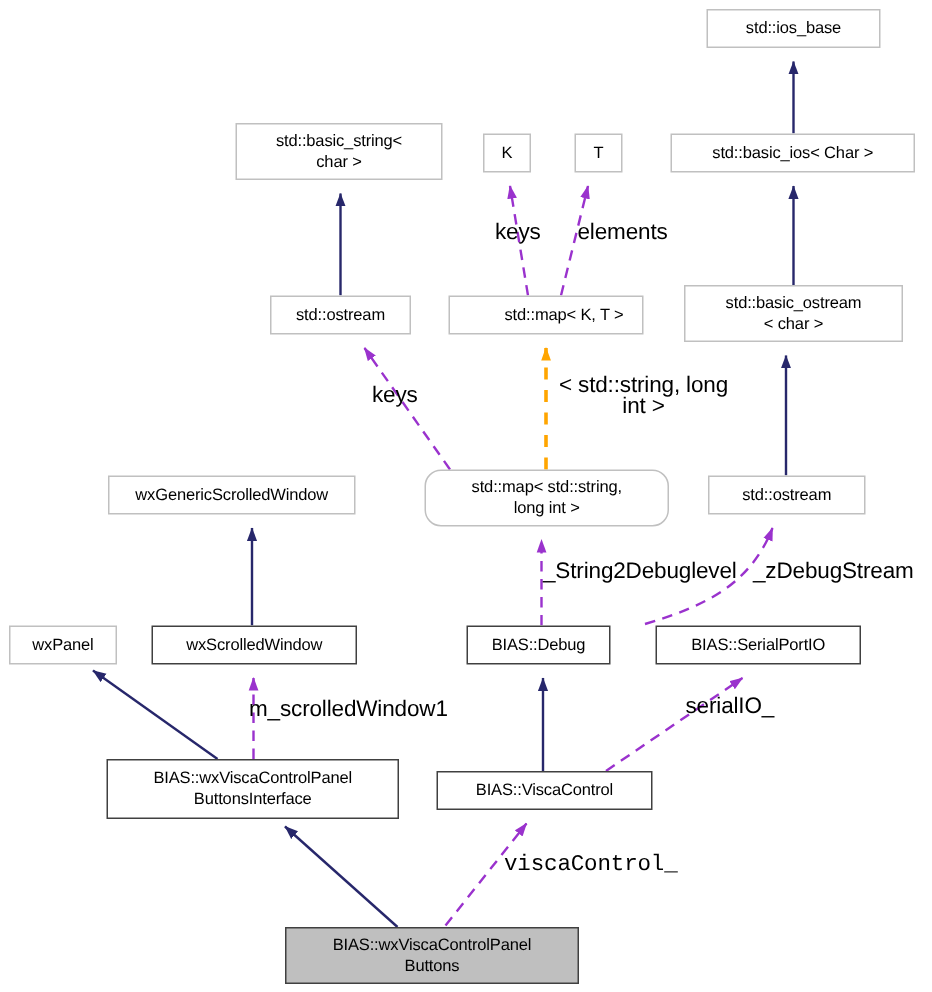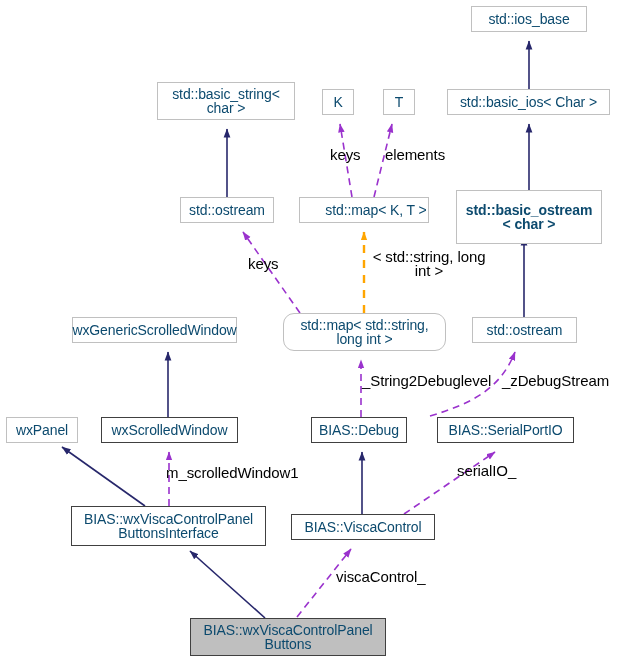--- a/index.html
+++ b/index.html
@@ -25,22 +25,22 @@
   }
   .node {
     position: absolute;
     box-sizing: border-box;
     display: flex;
     align-items: center;
     justify-content: center;
     text-align: center;
     background: #ffffff;
     border: 1px solid #c0c0c0;
-    color: #0c4a6e;
-    font-size: 14px;
+    color: #000000;
+    font-size: 11px;
     line-height: 14px;
     letter-spacing: -0.1px;
     white-space: pre;
     z-index: 5;
   }
   .node.strong {
     border: 1.6px solid #404040;
   }
   .node.highlight {
     border: 1.6px solid #404040;
@@ -145,21 +145,21 @@
   </svg>
 
   <div class="node" style="left:471px;top:6px;width:116px;height:26px;">std::ios_base</div>
   <div class="node" style="left:157px;top:82px;width:138px;height:38px;">std::basic_string&lt;
 char &gt;</div>
   <div class="node" style="left:322px;top:89px;width:32px;height:26px;">K</div>
   <div class="node" style="left:383px;top:89px;width:32px;height:26px;">T</div>
   <div class="node" style="left:447px;top:89px;width:163px;height:26px;">std::basic_ios&lt; Char &gt;</div>
   <div class="node" style="left:180px;top:197px;width:94px;height:26px;">std::ostream</div>
   <div class="node" style="left:299px;top:197px;width:130px;height:26px;padding-left:24px;">std::map&lt; K, T &gt;</div>
-  <div class="node" style="left:456px;top:190px;width:146px;height:54px;font-weight:bold;">std::basic_ostream
+  <div class="node" style="left:456px;top:190px;width:146px;height:38px;">std::basic_ostream
 &lt; char &gt;</div>
   <div class="node" style="left:72px;top:317px;width:165px;height:26px;">wxGenericScrolledWindow</div>
   <div class="node" style="left:283px;top:313px;width:163px;height:38px;border-radius:11px;">std::map&lt; std::string,
 long int &gt;</div>
   <div class="node" style="left:472px;top:317px;width:105px;height:26px;">std::ostream</div>
   <div class="node" style="left:6px;top:417px;width:72px;height:26px;">wxPanel</div>
   <div class="node strong" style="left:101px;top:417px;width:137px;height:26px;">wxScrolledWindow</div>
   <div class="node strong" style="left:311px;top:417px;width:96px;height:26px;">BIAS::Debug</div>
   <div class="node strong" style="left:437px;top:417px;width:137px;height:26px;">BIAS::SerialPortIO</div>
   <div class="node strong" style="left:71px;top:506px;width:195px;height:40px;">BIAS::wxViscaControlPanel
@@ -170,15 +170,15 @@
 
   <div class="edge-label" style="left:330px;top:148px;width:42px;text-align:left;">keys</div>
   <div class="edge-label" style="left:385px;top:148px;width:80px;text-align:left;">elements</div>
   <div class="edge-label" style="left:248px;top:257px;width:42px;text-align:left;">keys</div>
   <div class="edge-label" style="left:365px;top:250px;width:128px;text-align:center;">&lt; std::string, long
 int &gt;</div>
   <div class="edge-label" style="left:362px;top:374px;width:134px;text-align:left;">_String2Debuglevel</div>
   <div class="edge-label" style="left:502px;top:374px;width:116px;text-align:left;">_zDebugStream</div>
   <div class="edge-label" style="left:166px;top:466px;width:140px;text-align:left;">m_scrolledWindow1</div>
   <div class="edge-label" style="left:457px;top:464px;width:72px;text-align:left;">serialIO_</div>
-  <div class="edge-label" style="left:336px;top:570px;width:100px;text-align:left;">viscaControl_</div>
+  <div class="edge-label" style="left:336px;top:570px;width:100px;text-align:left;font-family:Liberation Mono, monospace;">viscaControl_</div>
 
 </div>
 
 </body></html>

